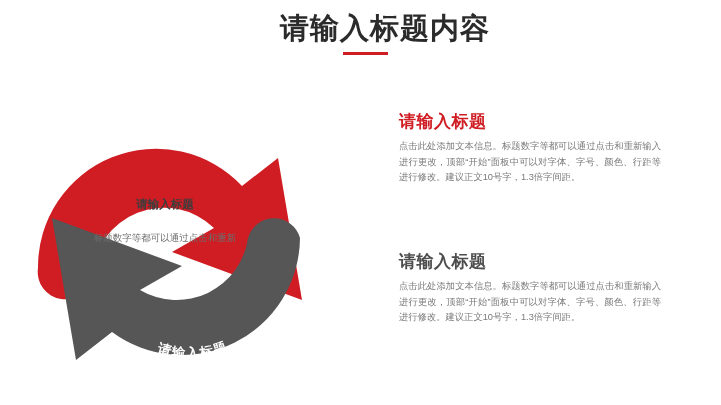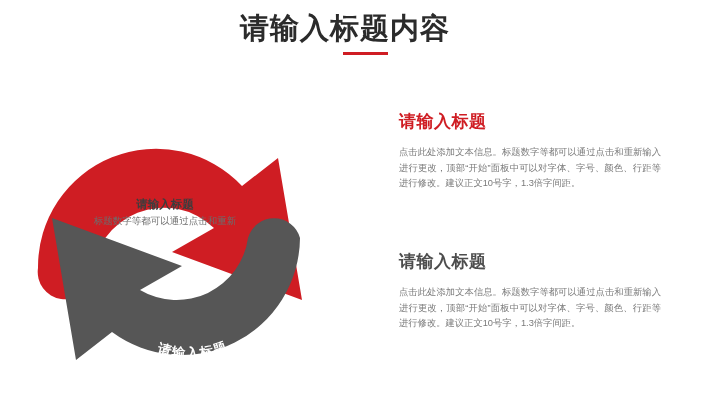--- a/index.html
+++ b/index.html
@@ -17,21 +17,21 @@
     background: #ffffff;
     overflow: hidden;
   }
 
   
   #title-block {
     position: absolute;
     left: 240px;
     top: 8px;
     width: 250px;
-    text-align: left;
+    text-align: right;
   }
   #slide-title {
     font-size: 29px;
     font-weight: bold;
     color: #2b2b2b;
     letter-spacing: 1px;
     line-height: 40px;
     white-space: nowrap;
   }
   #title-underline {
@@ -73,21 +73,21 @@
   #center-caption-title {
     font-size: 11.5px;
     font-weight: bold;
     color: #3d3d3d;
     line-height: 17px;
   }
   #center-caption-body {
     font-size: 9.5px;
     color: #6d6d6d;
     line-height: 14px;
-    margin-top: 1px;
+    margin-top: 18px;
   }
 
   
   .text-block {
     position: absolute;
     left: 399px;
     width: 262px;
   }
   #text-block-1 { top: 110px; }
   #text-block-2 { top: 250px; }
@@ -96,21 +96,21 @@
     font-weight: bold;
     line-height: 24px;
     letter-spacing: 0.5px;
   }
   .heading-red  { color: #cf1d23; }
   .heading-gray { color: #4d4d4d; }
   .block-body {
     font-size: 9.3px;
     color: #7a7a7a;
     line-height: 15.5px;
-    margin-top: 11px;
+    margin-top: 5px;
     text-align: justify;
   }
 </style>
 </head>
 <body>
 
 <div id="slide">
 
   <div id="title-block">
     <div id="slide-title">请输入标题内容</div>

